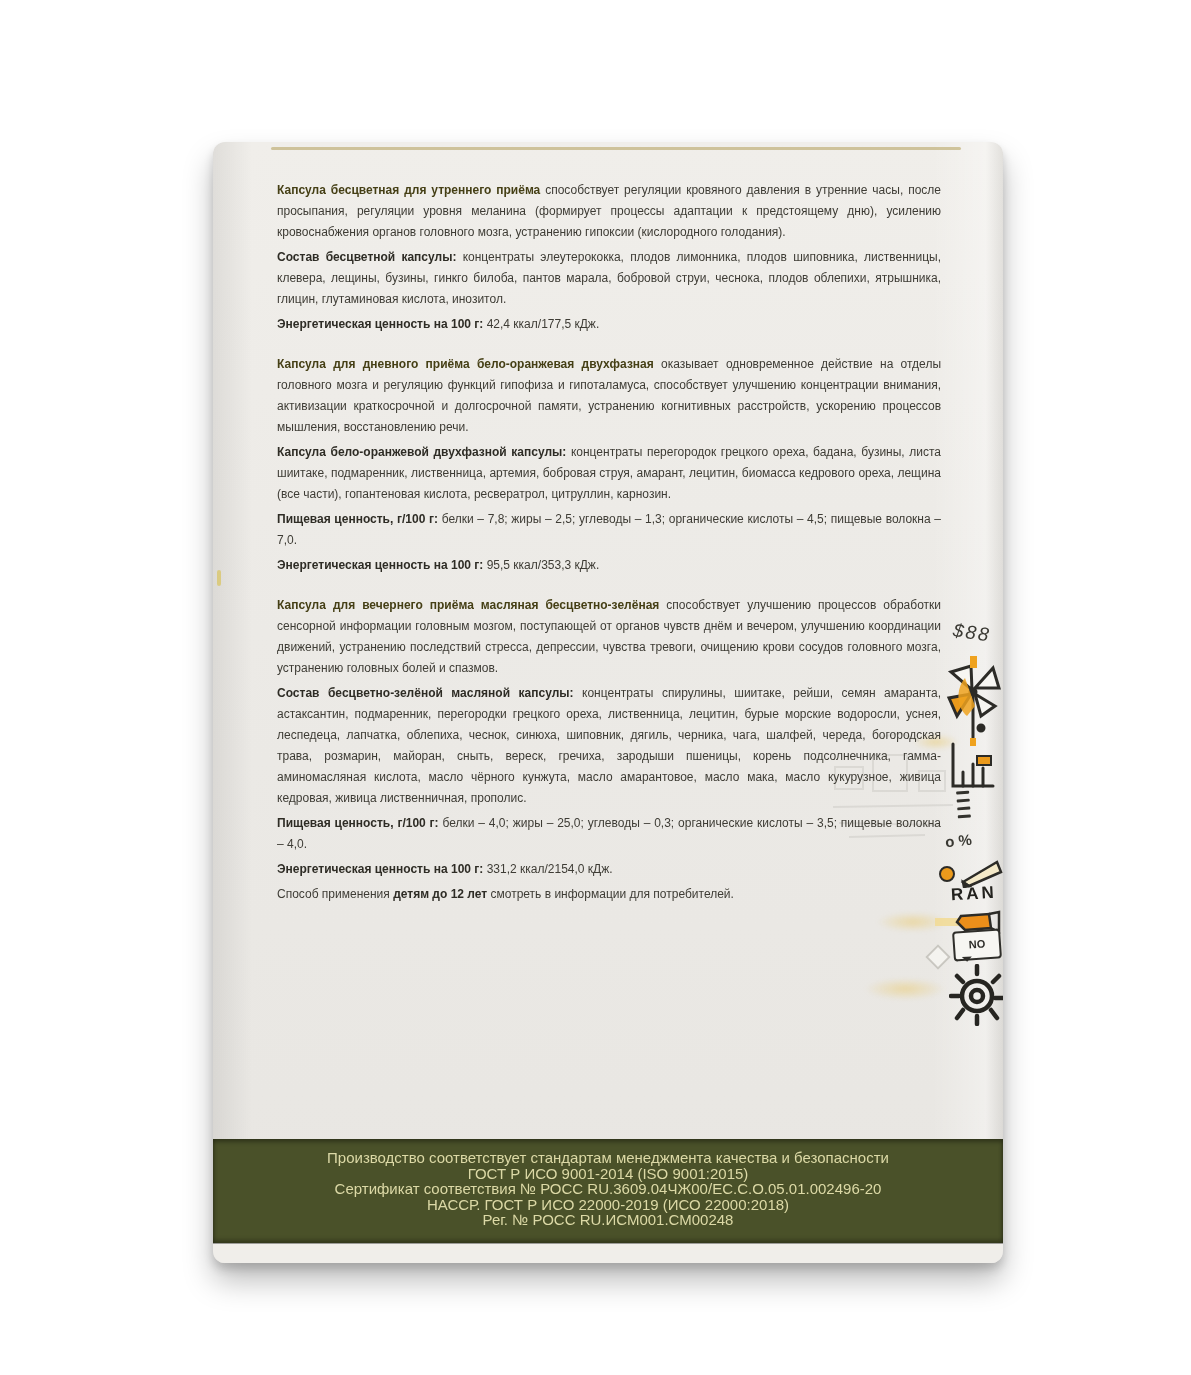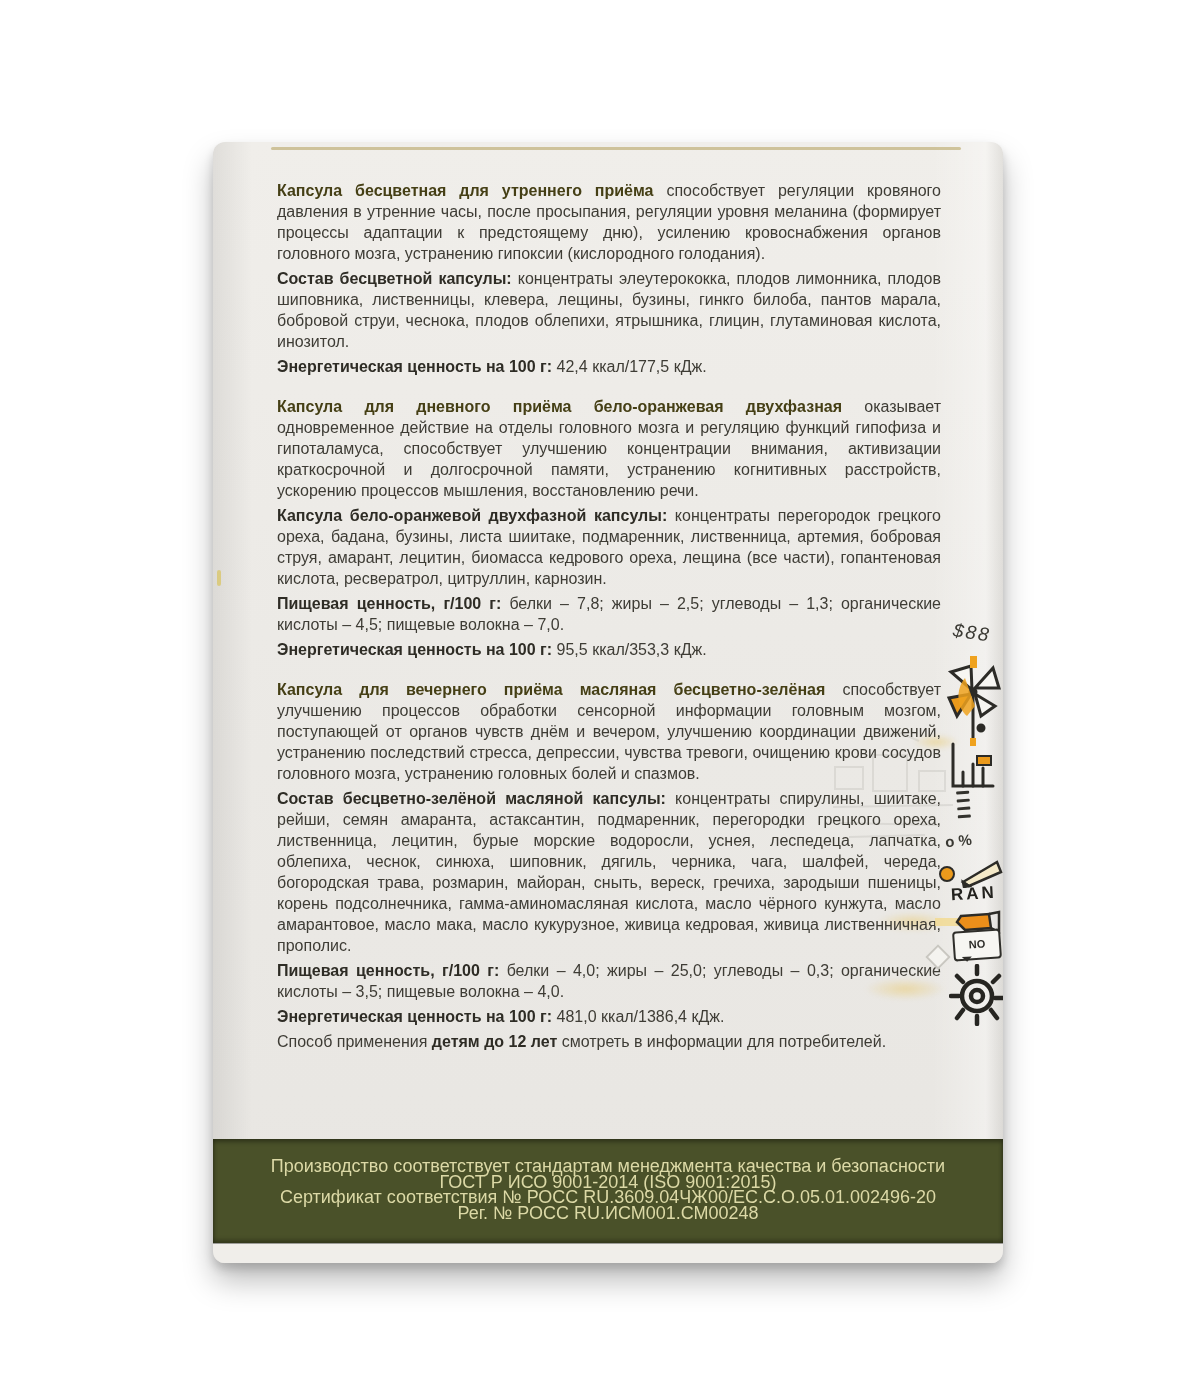--- a/index.html
+++ b/index.html
@@ -11,21 +11,21 @@
          linear-gradient(90deg, rgba(0,0,0,.07) 0, rgba(0,0,0,0) 5%),
          linear-gradient(270deg, rgba(0,0,0,.06) 0, rgba(255,255,255,.35) 2.2%, rgba(0,0,0,0) 9%),
          linear-gradient(180deg,#f0eeea 0,#ebe9e5 55%,#e8e6e2 100%);
        box-shadow:0 18px 30px rgba(0,0,0,.26), 0 6px 10px rgba(0,0,0,.16);
        overflow:hidden;}
   .top-crease{position:absolute;left:58px;top:5px;width:690px;height:3px;border-radius:2px;
        background:rgba(178,158,88,.55);}
   .left-chip{position:absolute;left:4px;top:428px;width:4px;height:16px;background:#d8c35c;opacity:.7;border-radius:2px;}
   
   .text-col{position:absolute;left:64px;top:38px;width:664px;color:var(--body,#3e3c35);
-       font-size:16px;line-height:21px;}
+       font-size:12px;line-height:21px;}
   .para{margin:0 0 4px 0;text-align:justify;}
   .para.gap{margin-top:19px;}
   .para b{font-weight:bold;}
   .para b.olive{color:var(--olive,#453f15);}
   .para b.dark{color:var(--lead,#2e2c25);}
   
   .stain{position:absolute;border-radius:50%;background:radial-gradient(closest-side,rgba(233,196,90,.45),rgba(233,196,90,0));
          filter:blur(2px);pointer-events:none;}
   .sketch{position:absolute;opacity:.12;pointer-events:none;}
   
@@ -36,22 +36,22 @@
   .d-eq{left:744px;top:644px;transform:rotate(-4deg);}
   .d-percent{left:732px;top:690px;font-size:15px;font-weight:bold;color:#3a3933;transform:rotate(-6deg);}
   .d-ran{left:738px;top:742px;font-size:17px;font-weight:bold;letter-spacing:3px;color:#23221e;transform:rotate(-3deg);}
   .d-no{left:740px;top:788px;width:44px;height:26px;border:2px solid #2f2e2a;border-radius:4px;background:#f7f6f2;
         font-size:11px;font-weight:bold;text-align:center;line-height:24px;transform:rotate(-4deg);}
   .d-no:after{content:"";position:absolute;left:6px;bottom:-8px;border:5px solid transparent;border-top-color:#2f2e2a;}
   .d-diamond{left:716px;top:806px;width:14px;height:14px;border:2px solid #c9c7c1;background:#f4f3ef;transform:rotate(45deg);}
   
   .band{position:absolute;left:0;right:0;top:997px;height:104px;background:var(--band,#4a5129);
         box-shadow:inset 0 3px 4px rgba(0,0,0,.35), inset 0 -3px 4px rgba(0,0,0,.3);}
-  .band-inner{padding-top:20px;text-align:center;color:var(--band-text,#dcd9a6);
-        font-size:18px;line-height:15.5px;}
+  .band-inner{padding-top:11px;text-align:center;color:var(--band-text,#dcd9a6);
+        font-size:15px;line-height:15.5px;}
   .bottom-flap{position:absolute;left:0;right:0;top:1101px;height:20px;background:#f0eeea;
         border-radius:0 0 12px 12px;border-top:1px solid rgba(0,0,0,.35);}
 </style>
 </head>
 <body>
 
 <div class="page">
   <div class="box">
 
     <div class="top-crease"></div>
@@ -74,21 +74,21 @@
         <p class="para"><span></span><b class="olive">Капсула бесцветная для утреннего приёма</b><span> способствует регуляции кровяного давления в утренние часы, после просыпания, регуляции уровня меланина (формирует процессы адаптации к предстоящему дню), усилению кровоснабжения органов головного мозга, устранению гипоксии (кислородного голодания).</span></p>
         <p class="para"><span></span><b class="dark">Состав бесцветной капсулы:</b><span> концентраты элеутерококка, плодов лимонника, плодов шиповника, лиственницы, клевера, лещины, бузины, гинкго билоба, пантов марала, бобровой струи, чеснока, плодов облепихи, ятрышника, глицин, глутаминовая кислота, инозитол.</span></p>
         <p class="para"><span></span><b class="dark">Энергетическая ценность на 100 г:</b><span> 42,4 ккал/177,5 кДж.</span></p>
         <p class="para gap"><span></span><b class="olive">Капсула для дневного приёма бело-оранжевая двухфазная</b><span> оказывает одновременное действие на отделы головного мозга и регуляцию функций гипофиза и гипоталамуса, способствует улучшению концентрации внимания, активизации краткосрочной и долгосрочной памяти, устранению когнитивных расстройств, ускорению процессов мышления, восстановлению речи.</span></p>
         <p class="para"><span></span><b class="dark">Капсула бело-оранжевой двухфазной капсулы:</b><span> концентраты перегородок грецкого ореха, бадана, бузины, листа шиитаке, подмаренник, лиственница, артемия, бобровая струя, амарант, лецитин, биомасса кедрового ореха, лещина (все части), гопантеновая кислота, ресвератрол, цитруллин, карнозин.</span></p>
         <p class="para"><span></span><b class="dark">Пищевая ценность, г/100 г:</b><span> белки – 7,8; жиры – 2,5; углеводы – 1,3; органические кислоты – 4,5; пищевые волокна – 7,0.</span></p>
         <p class="para"><span></span><b class="dark">Энергетическая ценность на 100 г:</b><span> 95,5 ккал/353,3 кДж.</span></p>
         <p class="para gap"><span></span><b class="olive">Капсула для вечернего приёма масляная бесцветно-зелёная</b><span> способствует улучшению процессов обработки сенсорной информации головным мозгом, поступающей от органов чувств днём и вечером, улучшению координации движений, устранению последствий стресса, депрессии, чувства тревоги, очищению крови сосудов головного мозга, устранению головных болей и спазмов.</span></p>
         <p class="para"><span></span><b class="dark">Состав бесцветно-зелёной масляной капсулы:</b><span> концентраты спирулины, шиитаке, рейши, семян амаранта, астаксантин, подмаренник, перегородки грецкого ореха, лиственница, лецитин, бурые морские водоросли, уснея, леспедеца, лапчатка, облепиха, чеснок, синюха, шиповник, дягиль, черника, чага, шалфей, череда, богородская трава, розмарин, майоран, сныть, вереск, гречиха, зародыши пшеницы, корень подсолнечника, гамма-аминомасляная кислота, масло чёрного кунжута, масло амарантовое, масло мака, масло кукурузное, живица кедровая, живица лиственничная, прополис.</span></p>
         <p class="para"><span></span><b class="dark">Пищевая ценность, г/100 г:</b><span> белки – 4,0; жиры – 25,0; углеводы – 0,3; органические кислоты – 3,5; пищевые волокна – 4,0.</span></p>
-        <p class="para"><span></span><b class="dark">Энергетическая ценность на 100 г:</b><span> 481,0 ккал/1386,4 кДж.</span></p>
+        <p class="para"><span></span><b class="dark">Энергетическая ценность на 100 г:</b><span> 331,2 ккал/2154,0 кДж.</span></p>
         <p class="para"><span>Способ применения </span><b class="dark">детям до 12 лет</b><span> смотреть в информации для потребителей.</span></p>
       </div>
 
     <div class="doodles">
       <div class="doodle d-dollar">$88</div>
 
       <svg class="doodle" style="left:728px;top:512px;" width="62" height="92" viewBox="0 0 62 92">
         <g stroke="#2c2b27" stroke-width="3" fill="none" stroke-linecap="round">
           <path d="M31 36 L10 18 L30 12 Z" fill="#f7f6f2"></path>
           <path d="M34 34 L52 14 L58 34 Z" fill="#f7f6f2"></path>
@@ -148,19 +148,20 @@
           <path d="M28 10 L28 2 M44 18 L50 12 M46 34 L56 34 M42 46 L48 54 M28 52 L28 60 M14 46 L8 54 M10 32 L2 32 M14 18 L8 12"></path>
         </g>
       </svg>
     </div>
 
     <div class="band">
       <div class="band-inner">
         <div>Производство соответствует стандартам менеджмента качества и безопасности</div>
         <div>ГОСТ Р ИСО 9001-2014 (ISO 9001:2015)</div>
         <div>Сертификат соответствия № РОСС RU.3609.04ЧЖ00/ЕС.С.О.05.01.002496-20</div>
+        <div>НАССР. ГОСТ Р ИСО 22000-2019 (ИСО 22000:2018)</div>
         <div>Рег. № РОСС RU.ИСМ001.СМ00248</div>
       </div>
     </div>
 
     <div class="bottom-flap"></div>
   </div>
 </div>
 
 </body></html>

